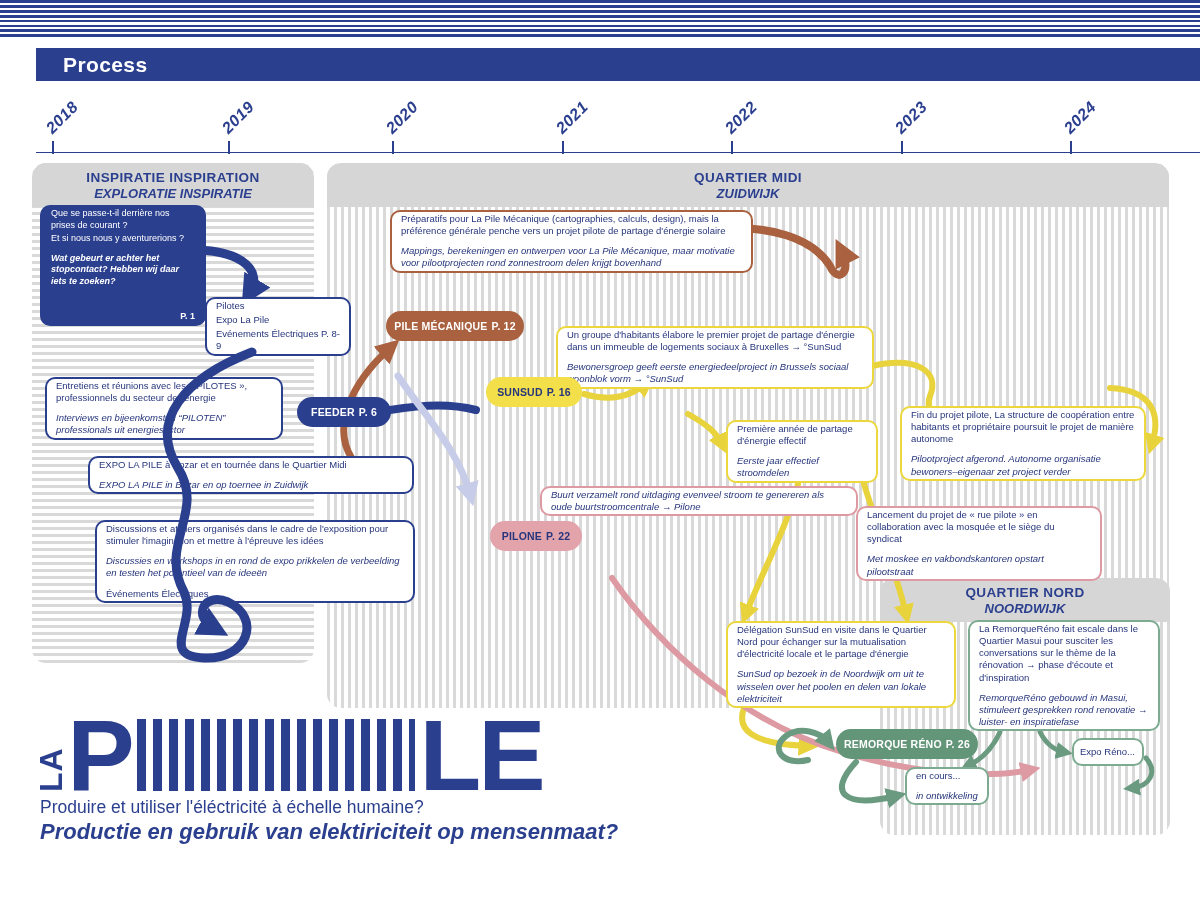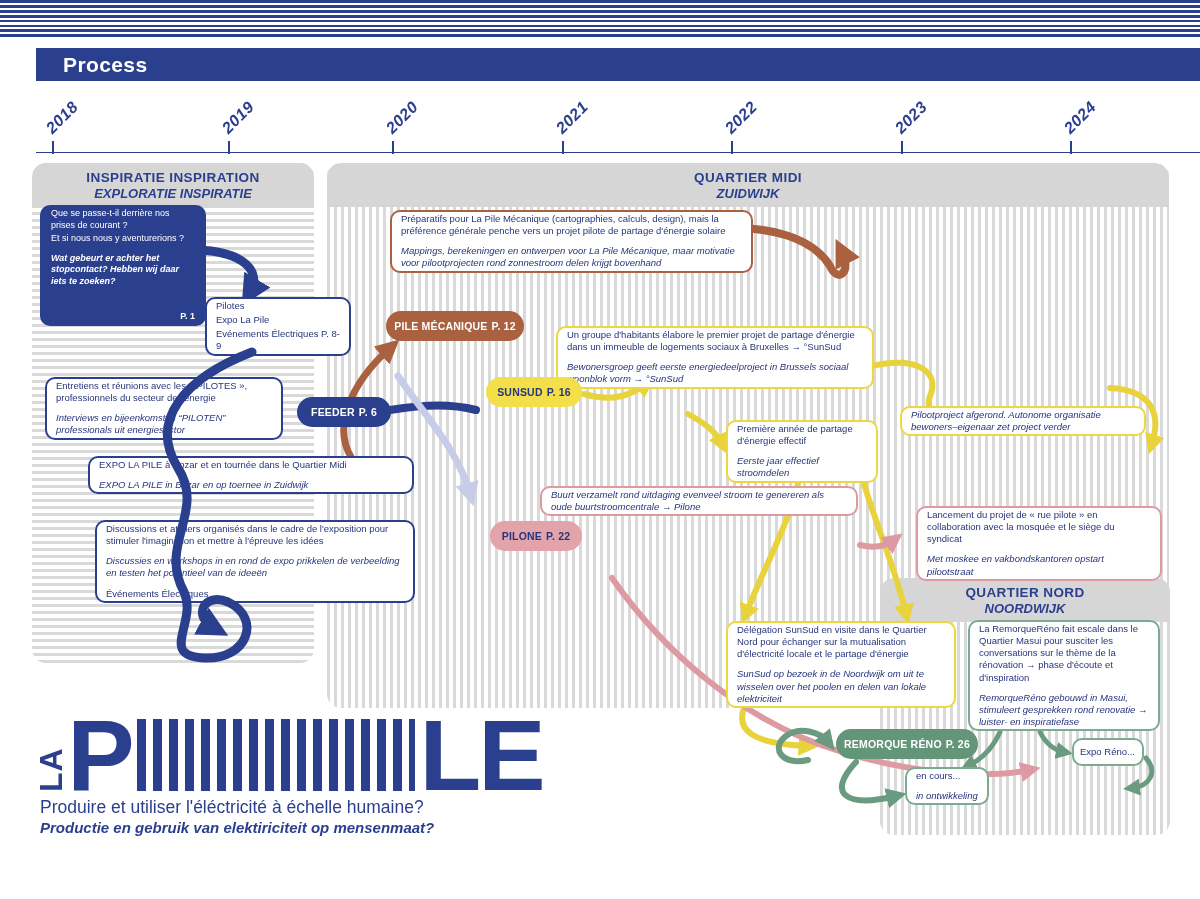--- a/index.html
+++ b/index.html
@@ -64,21 +64,21 @@
   
   .logo { position:absolute; left:38px; top:714px; height:78px; display:flex; align-items:flex-end;
     color:#2b3f8f; z-index:3; }
   .logo .la { writing-mode:vertical-rl; transform:rotate(180deg); font-weight:bold; font-size:32px;
     line-height:.85; letter-spacing:1px; height:76px; margin-right:2px; }
   .logo .big { font-weight:bold; font-size:101px; line-height:74px; letter-spacing:-3px; }
   .logo .bars { width:278px; height:72px; margin:0 5px 1px 5px;
     background:repeating-linear-gradient(90deg,#2b3f8f 0 9px,transparent 9px 16px); }
   .tagline-fr { position:absolute; left:40px; top:797px; font-size:17.5px; color:#2b3f8f;
     font-weight:500; z-index:3; }
-  .tagline-nl { position:absolute; left:40px; top:819px; font-size:15px; color:#2b3f8f;
+  .tagline-nl { position:absolute; left:40px; top:819px; font-size:22px; color:#2b3f8f;
     font-weight:bold; font-style:italic; z-index:3; }
 </style>
 </head>
 <body>
 
 <div class="stage">
 
   <div class="top-stripes"></div>
 
   <div class="header-bar">
@@ -202,24 +202,25 @@
     <p>Un groupe d'habitants élabore le premier projet de partage d'énergie dans un immeuble de logements sociaux à Bruxelles → °SunSud</p>
     <p class="nl">Bewonersgroep geeft eerste energiedeelproject in Brussels sociaal woonblok vorm → °SunSud</p>
   </div>
 
   <div class="note b-yellow" style="left:726px; top:420px; width:152px;">
     <p>Première année de partage d'énergie effectif</p>
     <p class="nl">Eerste jaar effectief stroomdelen</p>
   </div>
 
   <div class="note b-yellow" style="left:900px; top:406px; width:246px;">
+    <p>Fin du projet pilote, La structure de coopération entre habitants et propriétaire poursuit le projet de manière autonome</p>
     <p class="nl">Pilootproject afgerond. Autonome organisatie bewoners–eigenaar zet project verder</p>
   </div>
 
-  <div class="note b-pink" style="left:916px; top:506px; width:246px;">
+  <div class="note b-pink" style="left:856px; top:506px; width:246px;">
     <p>Lancement du projet de « rue pilote » en collaboration avec la mosquée et le siège du syndicat</p>
     <p class="nl">Met moskee en vakbondskantoren opstart pilootstraat</p>
   </div>
 
   <div class="note b-pink" style="left:540px; top:486px; width:318px;">
     <p class="nl">Buurt verzamelt rond uitdaging evenveel stroom te genereren als oude buurtstroomcentrale → Pilone</p>
   </div>
 
   <div class="note b-yellow" style="left:726px; top:621px; width:230px;">
     <p>Délégation SunSud en visite dans le Quartier Nord pour échanger sur la mutualisation d'électricité locale et le partage d'énergie</p>

